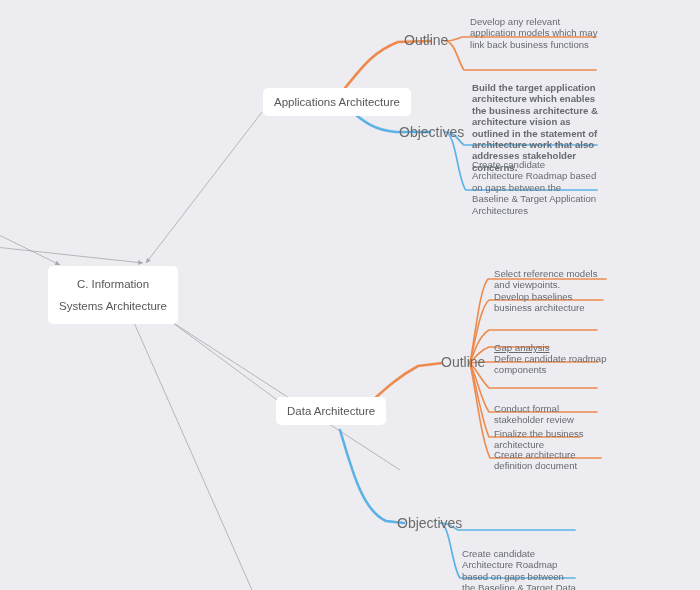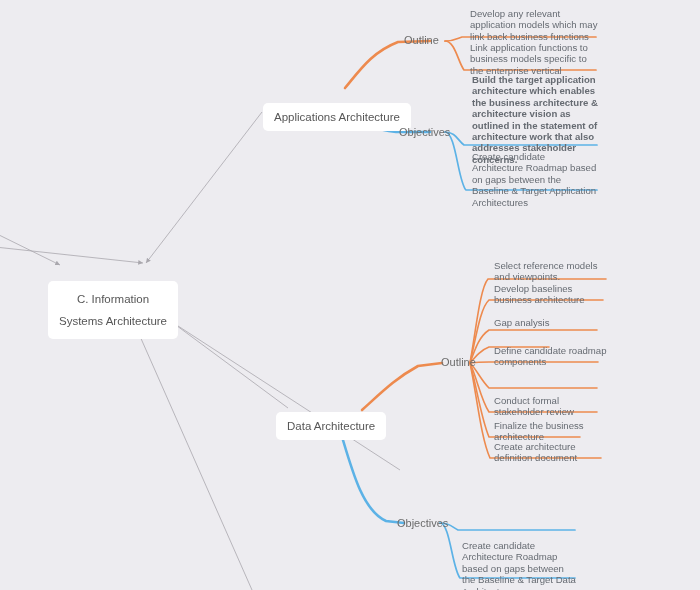--- a/index.html
+++ b/index.html
@@ -18,43 +18,43 @@
     background:#ffffff;
     border-radius:5px;
     color:#565656;
     font-size:11.5px;
     line-height:14px;
     text-align:center;
     padding:7px 11px;
     box-sizing:border-box;
     white-space:nowrap;
     box-shadow:0 0 0 0 rgba(0,0,0,0);
-    margin-top:15px;
   }
   .node.center{
     font-size:11.5px;
     white-space:normal;
     text-align:center;
     line-height:22px;
   }
 
   .branch-label{
     position:absolute;
     color:#6b6b6b;
-    font-size:11px;
+    font-size:14px;
     line-height:11px;
     white-space:nowrap;
   }
 
   .leaf{
     position:absolute;
     color:#666b72;
     font-size:9.6px;
     line-height:11.4px;
     box-sizing:border-box;
+    margin-top:8px;
   }
   .leaf span{display:block;}
 </style>
 </head>
 <body>
 
 <div id="canvas">
 
   <svg class="layer">
     <defs>
@@ -126,38 +126,35 @@
   </div>
 
   <div class="branch-label" style="left:404px;top:35px;">Outline</div>
   <div class="branch-label" style="left:399px;top:127px;">Objectives</div>
   <div class="branch-label" style="left:441px;top:357px;">Outline</div>
   <div class="branch-label" style="left:397px;top:518px;">Objectives</div>
 
   <div class="leaf" style="left:470px;top:8px;width:128px;">
     <span>Develop any relevant application models which may link back business functions</span>
   </div>
-  <div class="leaf" style="left:470px;top:42px;width:128px;">
-    <span>Link application functions to business models specific to the enterprise vertical</span>
-  </div>
 
   <div class="leaf" style="left:472px;top:74px;width:126px;font-weight:bold;">
     <span>Build the target application architecture which enables the business architecture &amp; architecture vision as outlined in the statement of architecture work that also addresses stakeholder concerns.</span>
   </div>
   <div class="leaf" style="left:472px;top:151px;width:126px;">
     <span>Create candidate Architecture Roadmap based on gaps between the Baseline &amp; Target Application Architectures</span>
   </div>
 
   <div class="leaf" style="left:494px;top:283px;width:116px;">
     <span>Develop baselines business architecture</span>
   </div>
   <div class="leaf" style="left:494px;top:260px;width:116px;">
     <span>Select reference models and viewpoints.</span>
   </div>
-  <div class="leaf" style="left:494px;top:317px;width:116px;">
+  <div class="leaf" style="left:494px;top:334px;width:116px;text-decoration:underline;">
     <span>Gap analysis</span>
   </div>
   <div class="leaf" style="left:494px;top:345px;width:116px;">
     <span>Define candidate roadmap components</span>
   </div>
   <div class="leaf" style="left:494px;top:395px;width:116px;">
     <span>Conduct formal stakeholder review</span>
   </div>
   <div class="leaf" style="left:494px;top:420px;width:116px;">
     <span>Finalize the business architecture</span>

